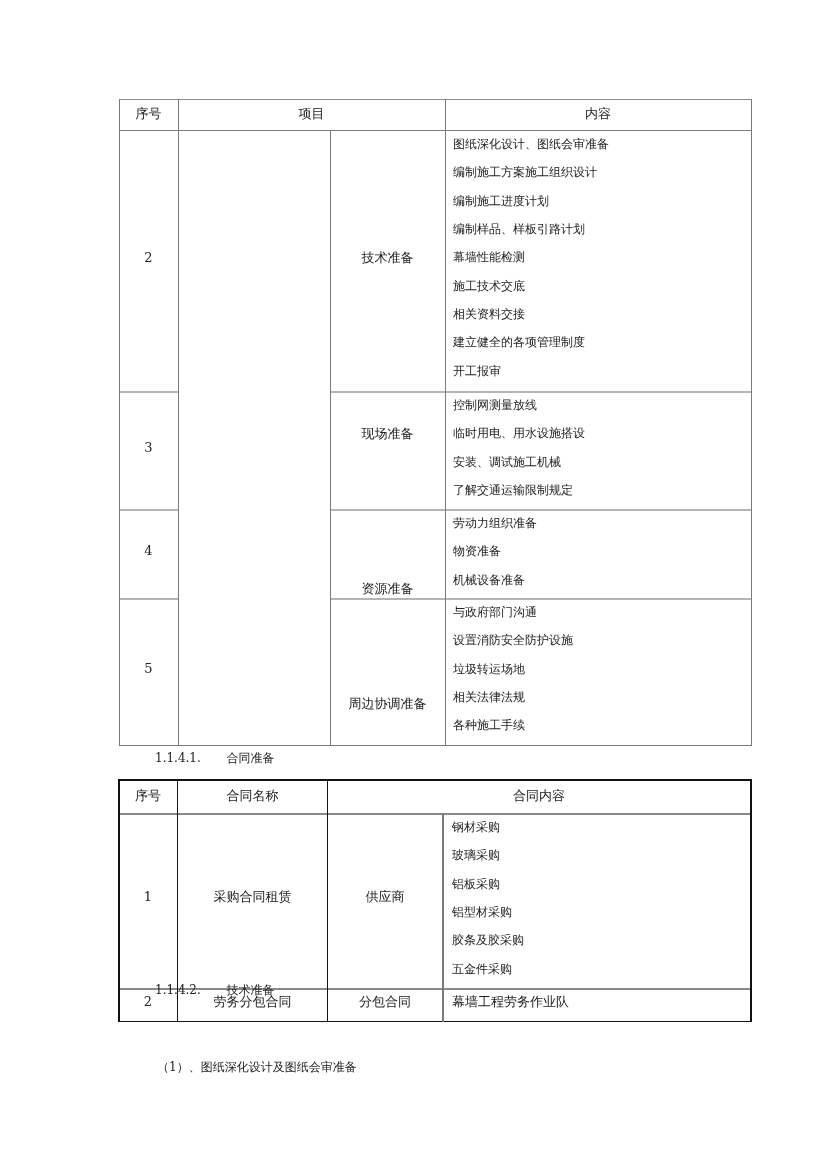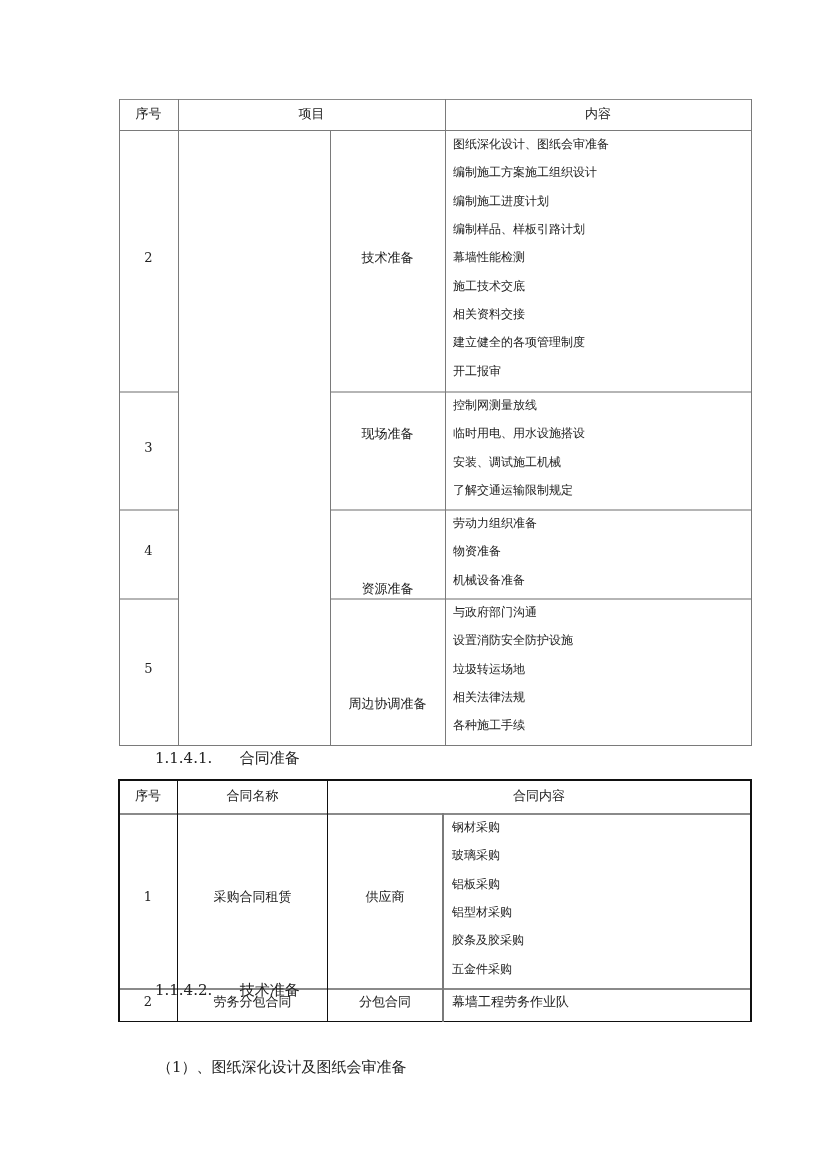--- a/index.html
+++ b/index.html
@@ -6,21 +6,21 @@
   body { width: 826px; height: 1169px; position: relative; overflow: hidden;
          font-family: "DejaVu Serif", "Liberation Serif", serif; color: #222; }
   .abs { position: absolute; }
   .cell-text { font-size: 13px; line-height: 16px; white-space: nowrap; }
   .line { position: absolute; background: #7a7a7a; }
   .hline { height: 1px; }
   .vline { width: 1px; }
   .lightline { background: #b5b5b5; height: 2px; }
   .dark { background: #111; }
   .center { text-align: center; }
-  .heading { font-size: 15px; line-height: 18px; white-space: nowrap; }
+  .heading { font-size: 12px; line-height: 18px; white-space: nowrap; }
   .ctn-item { position: absolute; left: 0; font-size: 12px; line-height: 16px; white-space: nowrap; }
 </style>
 </head>
 <body>
 
 <div>
 
   <div class="line hline" style="left:119px; top:99px; width:633px; background:#8a8a8a;"></div>
   <div class="line hline" style="left:119px; top:130px; width:633px;"></div>
   <div class="line lightline" style="left:119px; top:391px; width:59px;"></div>

